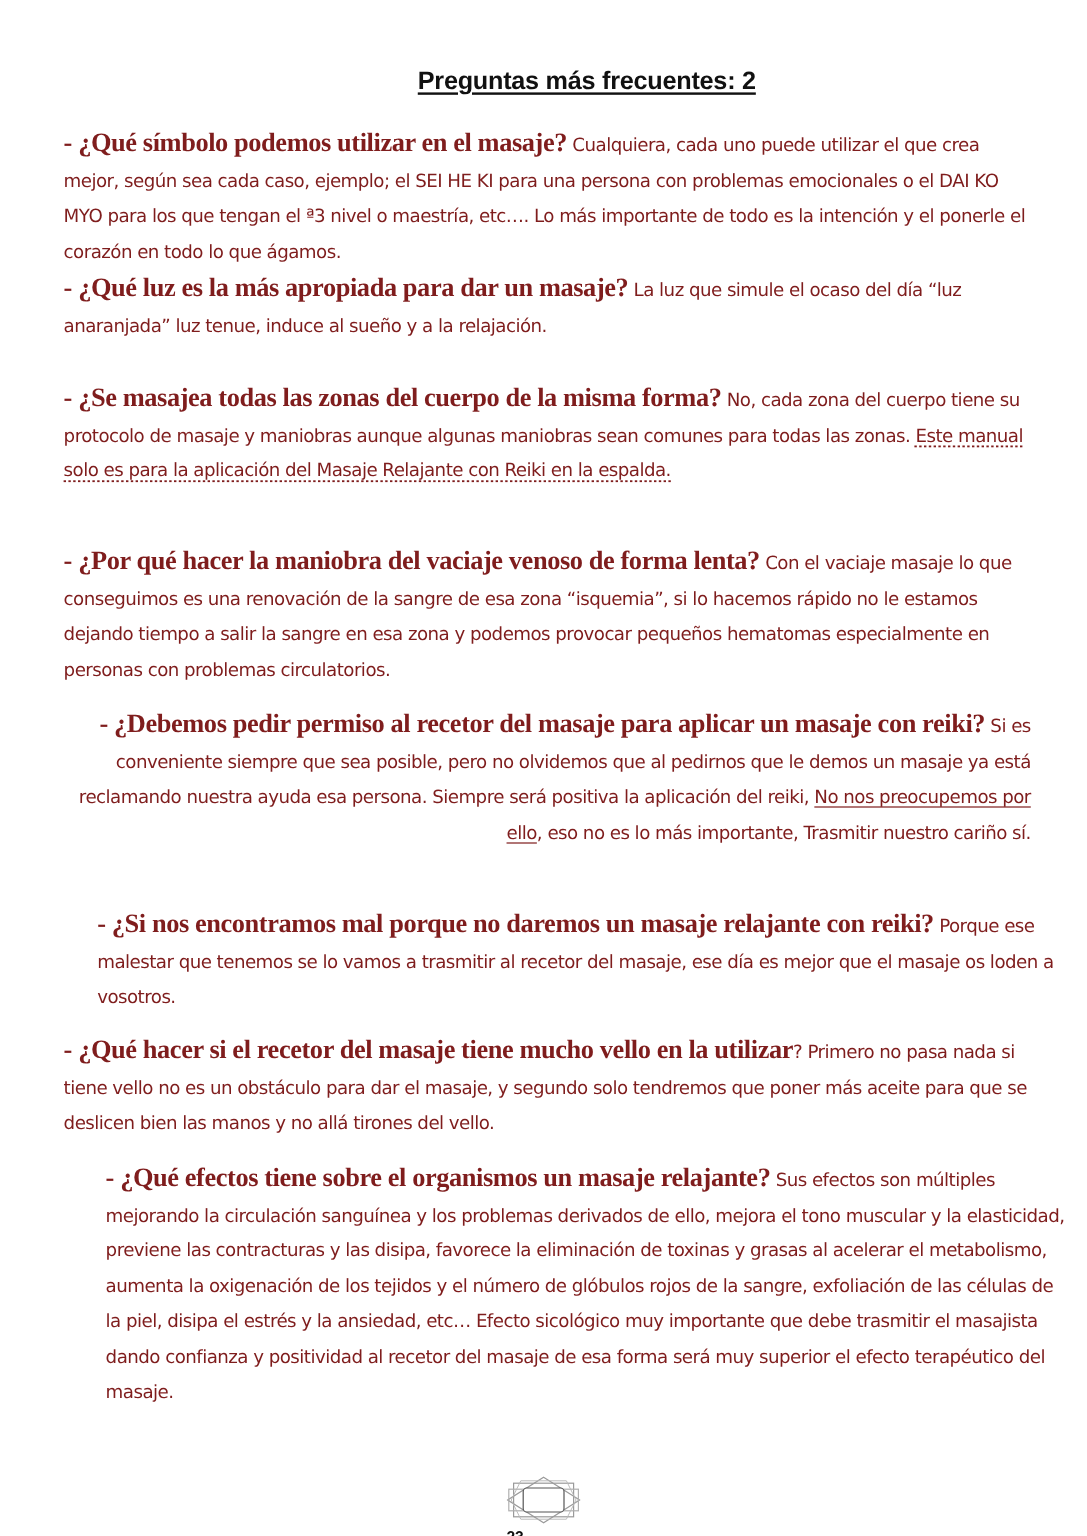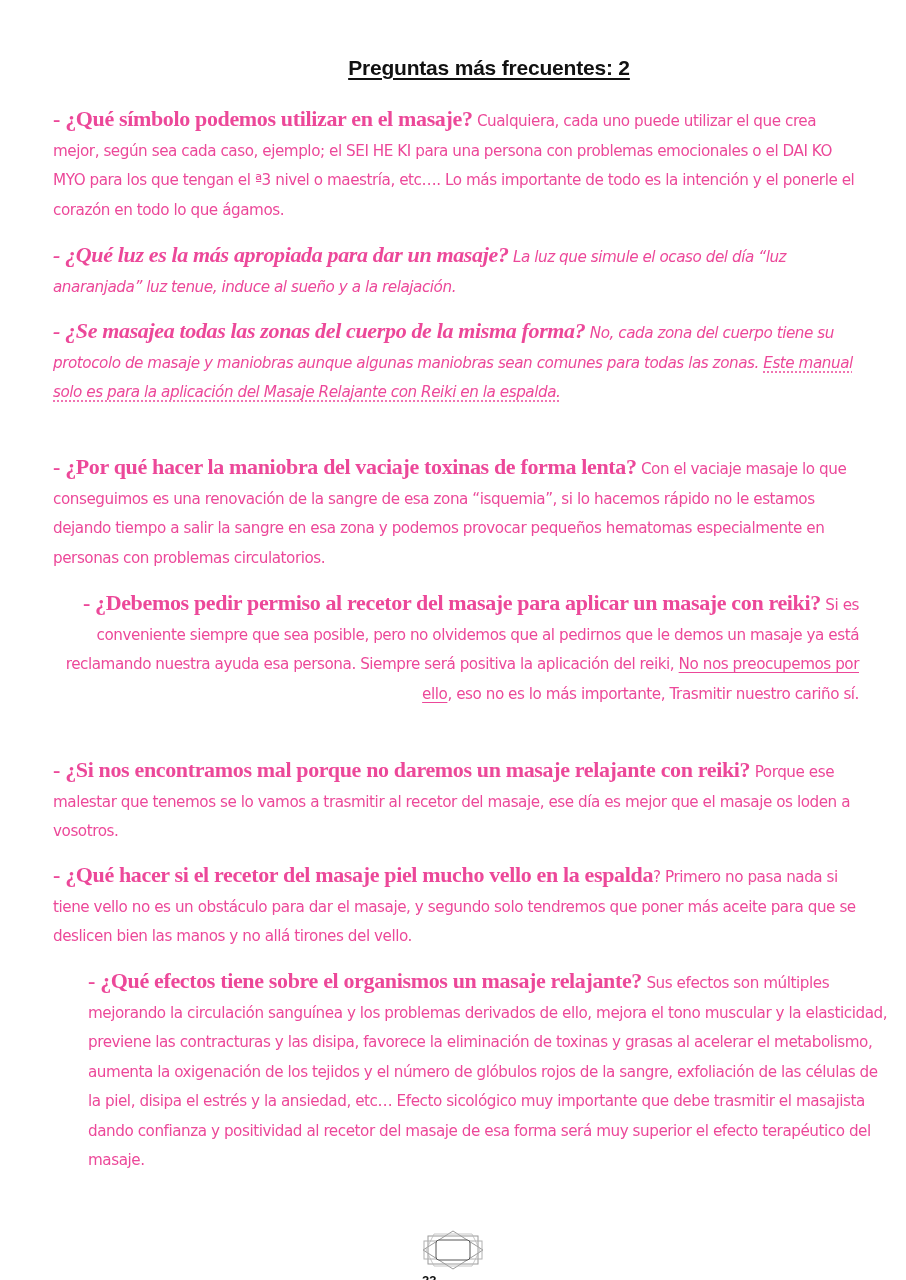--- a/index.html
+++ b/index.html
@@ -30,21 +30,21 @@
     }
     .faq {
       position: absolute;
       left: 53px;
       width: 806px;
       font-family: "DejaVu Sans", sans-serif;
       font-size: 15.2px;
       line-height: 29.5px;
       letter-spacing: -0.45px;
       word-spacing: 0px;
-      color: #ec4899;
+      color: #7f1d1d;
     }
     .q {
       font-family: "Liberation Serif", serif;
       font-weight: bold;
       font-size: 22px;
       letter-spacing: -0.35px;
     }
     .a-underline {
       text-decoration: underline;
       text-underline-offset: 3px;
@@ -79,42 +79,42 @@
   </style>
 </head>
 <body>
 
 <div class="page-title">Preguntas más frecuentes: 2</div>
 
 <div class="faq" style="top:104px;">
   <span class="q">- ¿Qué símbolo podemos utilizar en el masaje?</span><span> Cualquiera, cada uno puede utilizar el que crea mejor, según sea cada caso, ejemplo; el SEI HE KI para una persona con problemas emocionales o el DAI KO MYO para los que tengan el ª3 nivel o maestría, etc…. Lo más importante de todo es la intención y el ponerle el corazón en todo lo que ágamos.</span>
 </div>
 
-<div class="faq" style="top:240px;font-style:italic;">
+<div class="faq" style="top:225px;">
   <span class="q">- ¿Qué luz es la más apropiada para dar un masaje?</span><span> La luz que simule el ocaso del día “luz anaranjada” luz tenue, induce al sueño y a la relajación.</span>
 </div>
 
-<div class="faq" style="top:316px;font-style:italic;">
+<div class="faq" style="top:316px;">
   <span class="q">- ¿Se masajea todas las zonas del cuerpo de la misma forma?</span><span> No, cada zona del cuerpo tiene su protocolo de masaje y maniobras aunque algunas maniobras sean comunes para todas las zonas. </span><span class="a-dotted">Este manual solo es para la aplicación del Masaje Relajante con Reiki en la espalda.</span>
 </div>
 
 <div class="faq" style="top:452px;">
-  <span class="q">- ¿Por qué hacer la maniobra del vaciaje toxinas de forma lenta?</span><span> Con el vaciaje masaje lo que conseguimos es una renovación de la sangre de esa zona “isquemia”, si lo hacemos rápido no le estamos dejando tiempo a salir la sangre en esa zona y podemos provocar pequeños hematomas especialmente en personas con problemas circulatorios.</span>
+  <span class="q">- ¿Por qué hacer la maniobra del vaciaje venoso de forma lenta?</span><span> Con el vaciaje masaje lo que conseguimos es una renovación de la sangre de esa zona “isquemia”, si lo hacemos rápido no le estamos dejando tiempo a salir la sangre en esa zona y podemos provocar pequeños hematomas especialmente en personas con problemas circulatorios.</span>
 </div>
 
 <div class="faq" style="top:588px;text-align:right;">
   <span class="q">- ¿Debemos pedir permiso al recetor del masaje para aplicar un masaje con reiki?</span><span> Si es conveniente siempre que sea posible, pero no olvidemos que al pedirnos que le demos un masaje ya está reclamando nuestra ayuda esa persona. Siempre será positiva la aplicación del reiki,  </span><span class="a-underline">No nos preocupemos por ello</span><span>, eso no es lo más importante, Trasmitir nuestro cariño sí.</span>
 </div>
 
-<div class="faq" style="top:755px;">
+<div class="faq" style="top:755px;margin-left:28px;">
   <span class="q">- ¿Si nos encontramos mal porque no daremos un masaje relajante con reiki?</span><span> Porque ese malestar que tenemos se lo vamos a trasmitir al recetor del masaje, ese día es mejor que el masaje os loden a vosotros.</span>
 </div>
 
 <div class="faq" style="top:860px;">
-  <span class="q">- ¿Qué hacer si el recetor del masaje piel mucho vello en la espalda</span><span>?</span><span> Primero no pasa nada si tiene vello no es un obstáculo para dar el masaje, y segundo solo tendremos que poner más aceite para que se deslicen bien las manos y no allá tirones del vello.</span>
+  <span class="q">- ¿Qué hacer si el recetor del masaje tiene mucho vello en la utilizar</span><span>?</span><span> Primero no pasa nada si tiene vello no es un obstáculo para dar el masaje, y segundo solo tendremos que poner más aceite para que se deslicen bien las manos y no allá tirones del vello.</span>
 </div>
 
 <div class="faq" style="top:966px;margin-left:35px;">
   <span class="q">- ¿Qué efectos tiene sobre el organismos un masaje relajante?</span><span> Sus efectos son múltiples mejorando la circulación sanguínea y los problemas derivados de ello, mejora el tono muscular y la elasticidad, previene las contracturas y las disipa, favorece la eliminación de toxinas  y grasas al acelerar el metabolismo, aumenta la oxigenación de los tejidos y el número de glóbulos rojos de la sangre, exfoliación de las células de la piel, disipa el estrés  y  la ansiedad,  etc…  Efecto sicológico muy importante que debe trasmitir el masajista dando confianza y positividad al recetor del masaje de esa forma será muy superior el efecto terapéutico del masaje.</span>
 </div>
 
 <div class="page-number-box">
   <svg width="62" height="40" viewBox="0 0 62 40">
     <polygon points="31,1 61,20 31,39 1,20" fill="none" stroke="#9a9a9a" stroke-width="1"></polygon>
     <rect x="6" y="6" width="50" height="28" fill="none" stroke="#9a9a9a" stroke-width="1"></rect>

